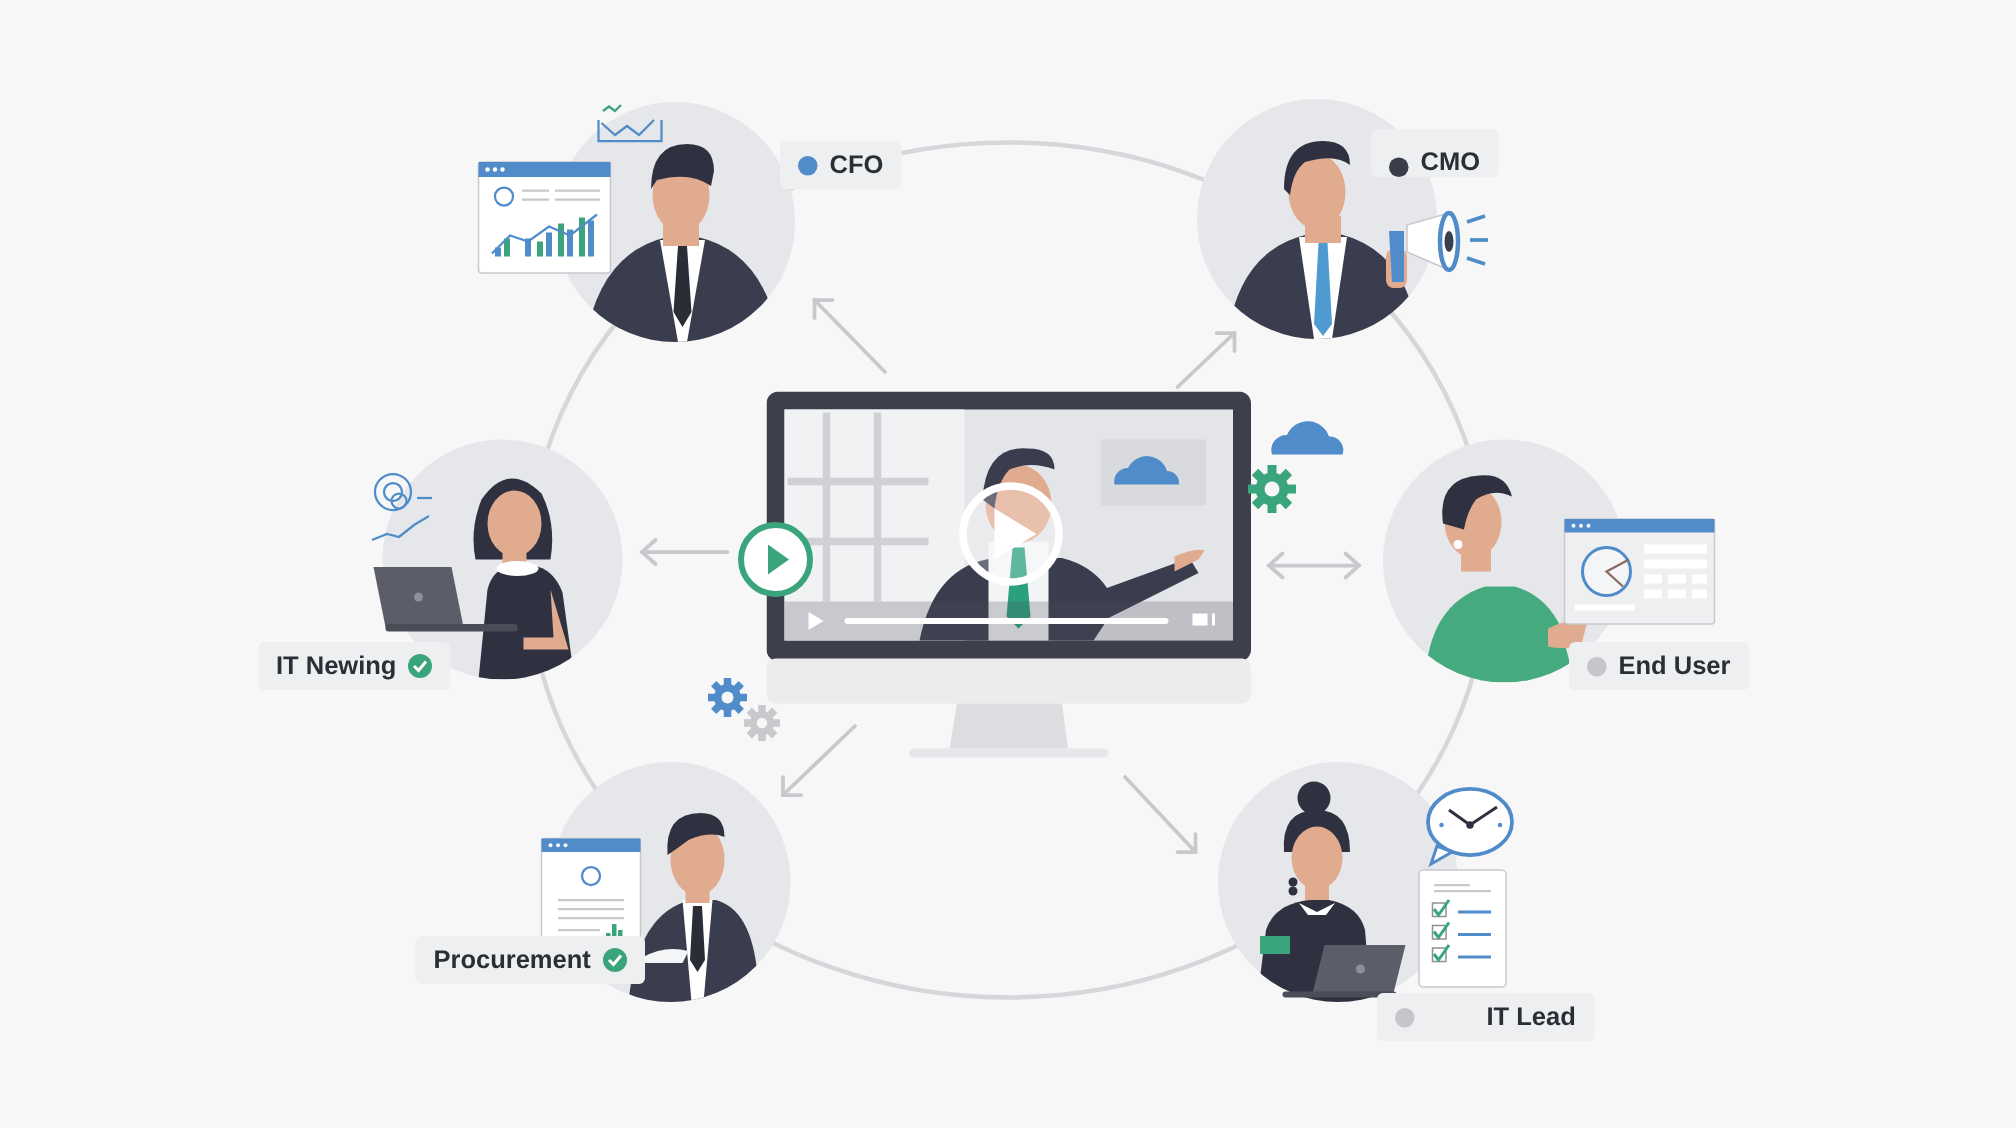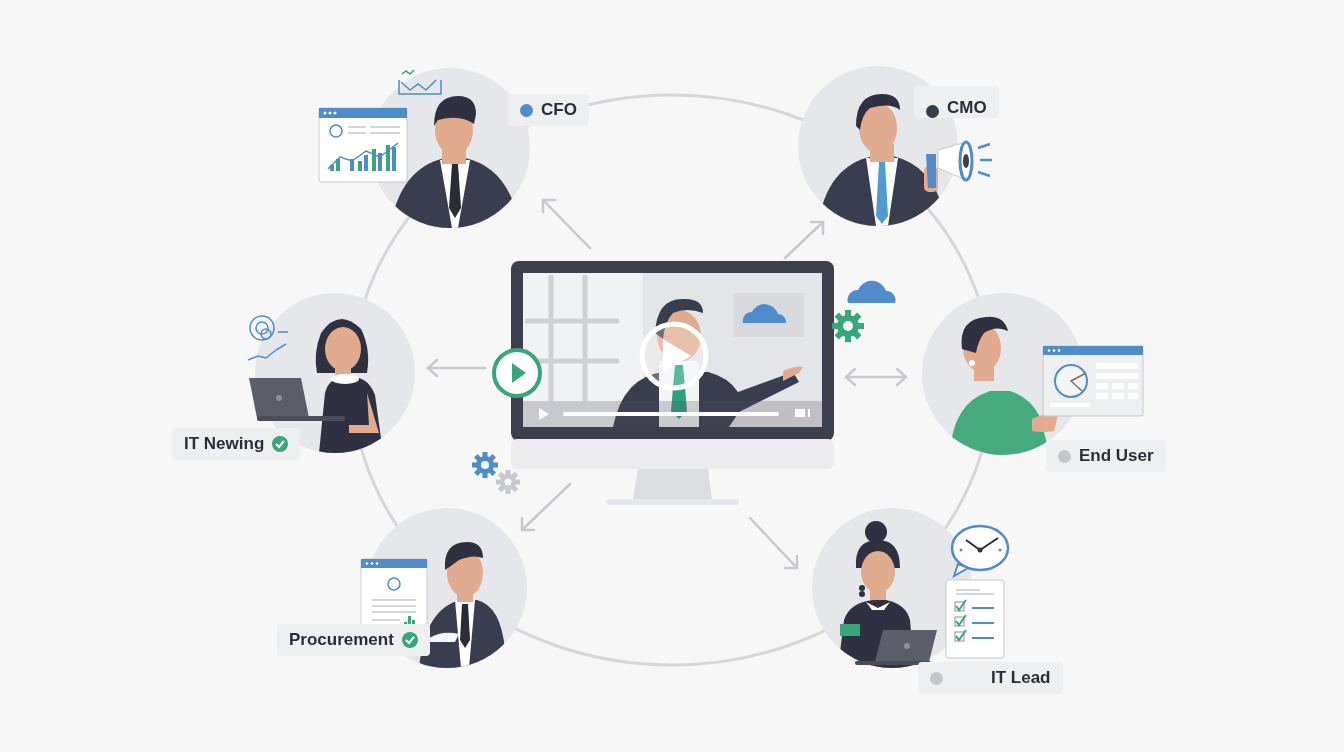--- a/index.html
+++ b/index.html
@@ -164,21 +164,21 @@
       <rect x="54" y="42" width="4" height="22"></rect>
       <rect x="68" y="38" width="4" height="26"></rect>
     </g>
   <polyline points="10,62 22,50 34,54 48,44 62,50 80,36" fill="none" stroke="#4f8cc9" stroke-width="1.5"></polyline>
 </svg>
 <svg class="abs" style="left:396px;top:68px" width="48" height="30">
   <polyline points="3,12 3,26 45,26 45,12" fill="none" stroke="#4f8cc9" stroke-width="1.5"></polyline>
   <polyline points="5,14 14,22 22,16 30,22 40,12" fill="none" stroke="#4f8cc9" stroke-width="1.5"></polyline>
   <path d="M6 6 l4-3 l4 3 l4-4" fill="none" stroke="#3aa57c" stroke-width="1.5"></path>
 </svg>
-<div class="label" style="left:508px;top:94px;">
+<div class="label" style="left:520px;top:94px;">
   <span class="dot" style="background:#4f8cc9"></span>
   <span>CFO</span>
 </div>
 
 <div class="persona" style="left:798px;top:66px;width:160px;height:160px;">
   <svg width="160" height="160">
     <path d="M20 160 q8-60 55-70 l20 0 q40 10 50 55 l-10 15z" fill="#3a3d4e"></path>
     <polygon points="68,92 100,92 90,160 78,160" fill="#ffffff"></polygon>
     <polygon points="81,96 87,96 90,150 84,158 78,150" fill="#4f9bd1"></polygon>
     <rect x="72" y="78" width="24" height="18" fill="#e0ab8f"></rect>
@@ -258,21 +258,21 @@
       <rect x="54" y="28" width="42" height="6"></rect>
       <rect x="54" y="38" width="12" height="6"></rect>
       <rect x="70" y="38" width="12" height="6"></rect>
       <rect x="86" y="38" width="10" height="6"></rect>
       <rect x="54" y="48" width="12" height="6"></rect>
       <rect x="70" y="48" width="12" height="6"></rect>
       <rect x="86" y="48" width="10" height="6"></rect>
       <rect x="8" y="58" width="40" height="4"></rect>
     </g>
 </svg>
-<div class="label" style="left:1046px;top:440px;">
+<div class="label" style="left:1046px;top:428px;">
   <span class="dot" style="background:#c4c6cb"></span>
   <span>End User</span>
 </div>
 
 <div class="persona" style="left:367px;top:508px;width:160px;height:160px;">
   <svg width="160" height="160">
     <path d="M52 160 q6-60 42-68 l16 0 q24 6 28 50 l2 18z" fill="#3a3d4e"></path>
     <polygon points="88,92 108,92 102,160 94,160" fill="#ffffff"></polygon>
     <polygon points="95,96 101,96 103,132 98,140 93,132" fill="#2a2c36"></polygon>
     <ellipse cx="98" cy="65" rx="18" ry="24" fill="#e0ab8f"></ellipse>

